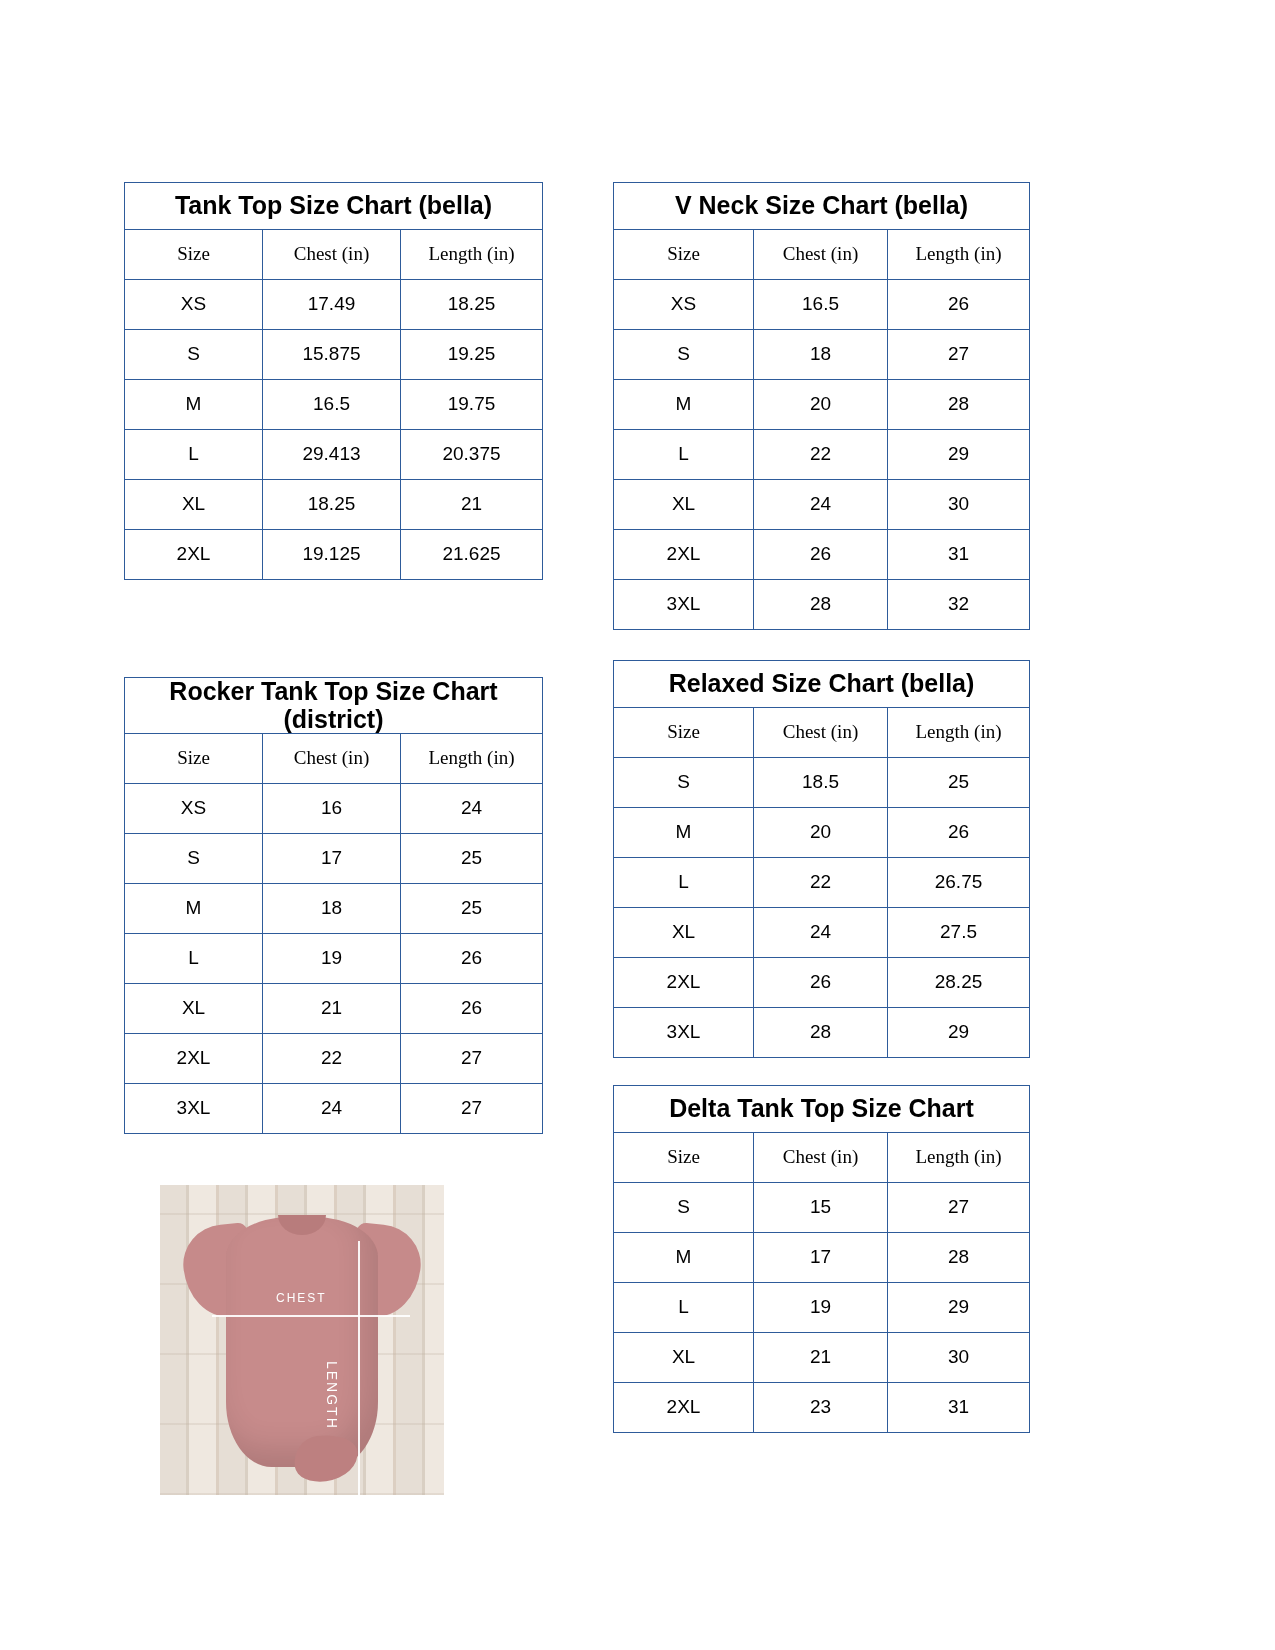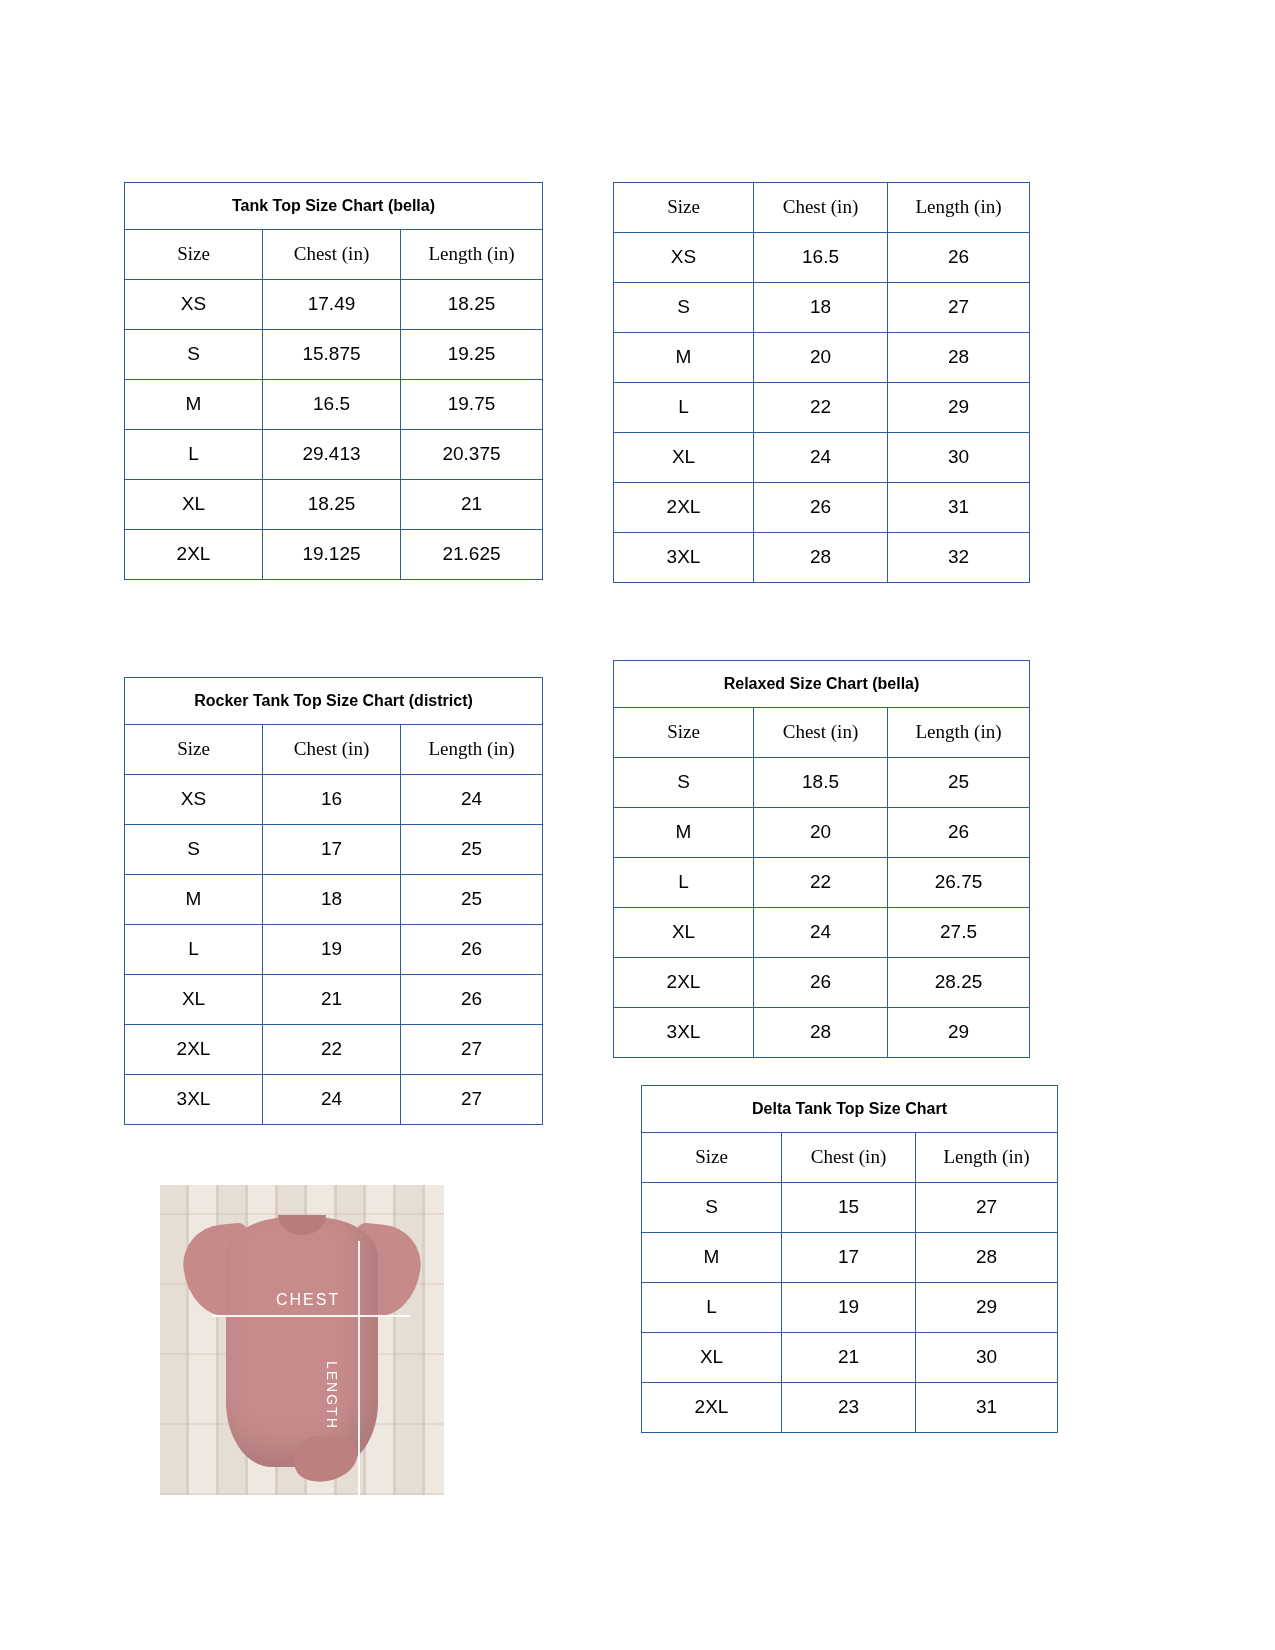--- a/index.html
+++ b/index.html
@@ -31,42 +31,42 @@
     vertical-align: middle;
     font-weight: normal;
     font-size: 19px;
     color: #000;
     padding: 0;
     height: 49px;
     line-height: 1.1;
   }
   .size-table .title-cell {
     font-weight: bold;
-    font-size: 16px;
+    font-size: 25px;
     height: 46px;
   }
   .size-table .head-cell {
     font-size: 19px;
     font-family: Liberation Serif, serif;
   }
   
   .col-size   { width: 138px; }
   .col-chest  { width: 138px; }
   .col-length { width: 142px; }
 
   .col-size-r   { width: 140px; }
   .col-chest-r  { width: 134px; }
   .col-length-r { width: 142px; }
 
   
   #tank-top-table     { left: 124px; top: 182px;  width: 418px; }
   #rocker-tank-table  { left: 124px; top: 660px;  width: 418px; margin-top: 17px; }
   #vneck-table        { left: 613px; top: 182px;  width: 416px; }
   #relaxed-table      { left: 613px; top: 660px;  width: 416px; }
-  #delta-table        { left: 613px; top: 1085px; width: 416px; margin-left: 28px; }
+  #delta-table        { left: 613px; top: 1085px; width: 416px; }
 
   
   .photo {
     position: absolute;
     left: 160px;
     top: 1185px;
     width: 284px;
     height: 310px;
     overflow: hidden;
     background: #ded5ca;
@@ -160,21 +160,21 @@
     left: 176px;
     top: 38px;
     width: 2px;
     height: 268px;
     background: rgba(255,255,255,0.92);
   }
   .label-chest {
     position: absolute;
     left: 94px;
     top: 88px;
-    font-size: 16px;
+    font-size: 12px;
     letter-spacing: 2px;
     color: #ffffff;
     font-family: "Liberation Sans", sans-serif;
   }
   .label-length {
     position: absolute;
     left: 158px;
     top: 158px;
     font-size: 14px;
     letter-spacing: 2px;
@@ -289,20 +289,23 @@
     </tbody>
   </table>
 
   <table class="size-table" id="vneck-table">
     <colgroup>
         <col class="col-size-r">
         <col class="col-chest-r">
         <col class="col-length-r">
       </colgroup>
     <tbody>
+      <tr>
+        <td class="title-cell" colspan="3">V Neck Size Chart  (bella)</td>
+      </tr>
       <tr>
         <td class="head-cell">Size</td>
         <td class="head-cell">Chest (in)</td>
         <td class="head-cell">Length (in)</td>
       </tr>
       <tr>
         <td>XS</td>
         <td>16.5</td>
         <td>26</td>
       </tr>

